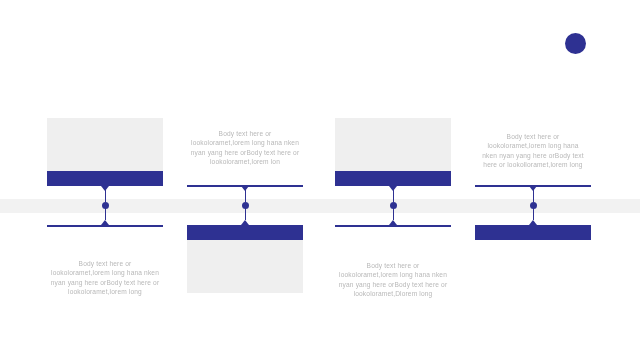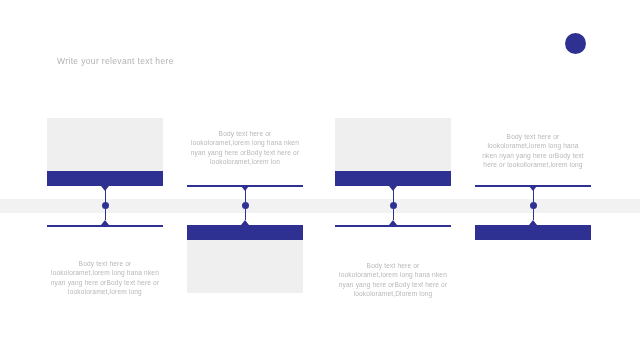--- a/index.html
+++ b/index.html
@@ -108,21 +108,20 @@
     color:#b8b8b8;
     letter-spacing:.15px;
   }
   .body-text .ln{display:block;white-space:nowrap;}
 </style>
 </head>
 <body>
 
 <div id="stage">
 
-  <div class="heading">Write your relevant text here</div>
 
   <div class="brand-dot"></div>
 
   <div class="axis-band"></div>
 
   <div class="col" style="left:27px;width:156px;">
     <div class="card top" style="left:20px;top:118px;width:116px;height:68px;">
       <div class="bar"></div>
     </div>
     <div class="caret down" style="top:186px;"></div>

